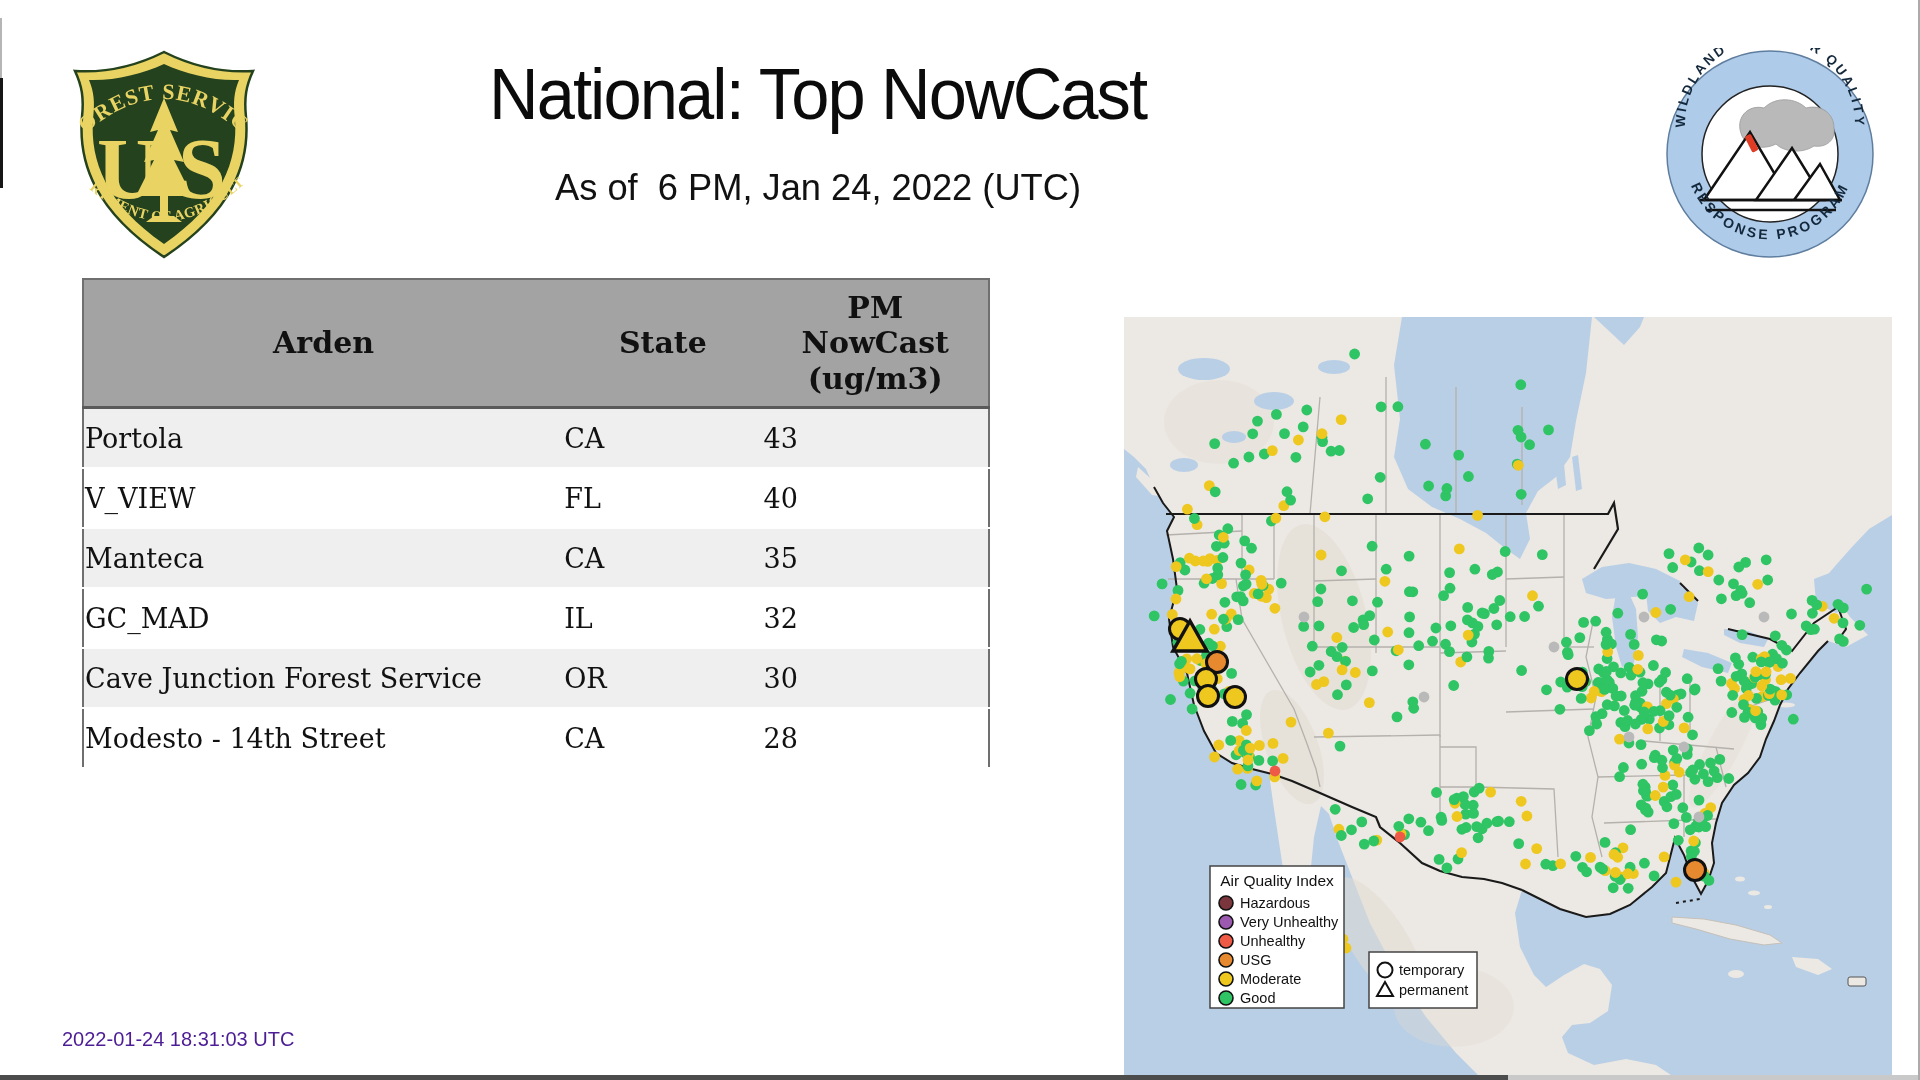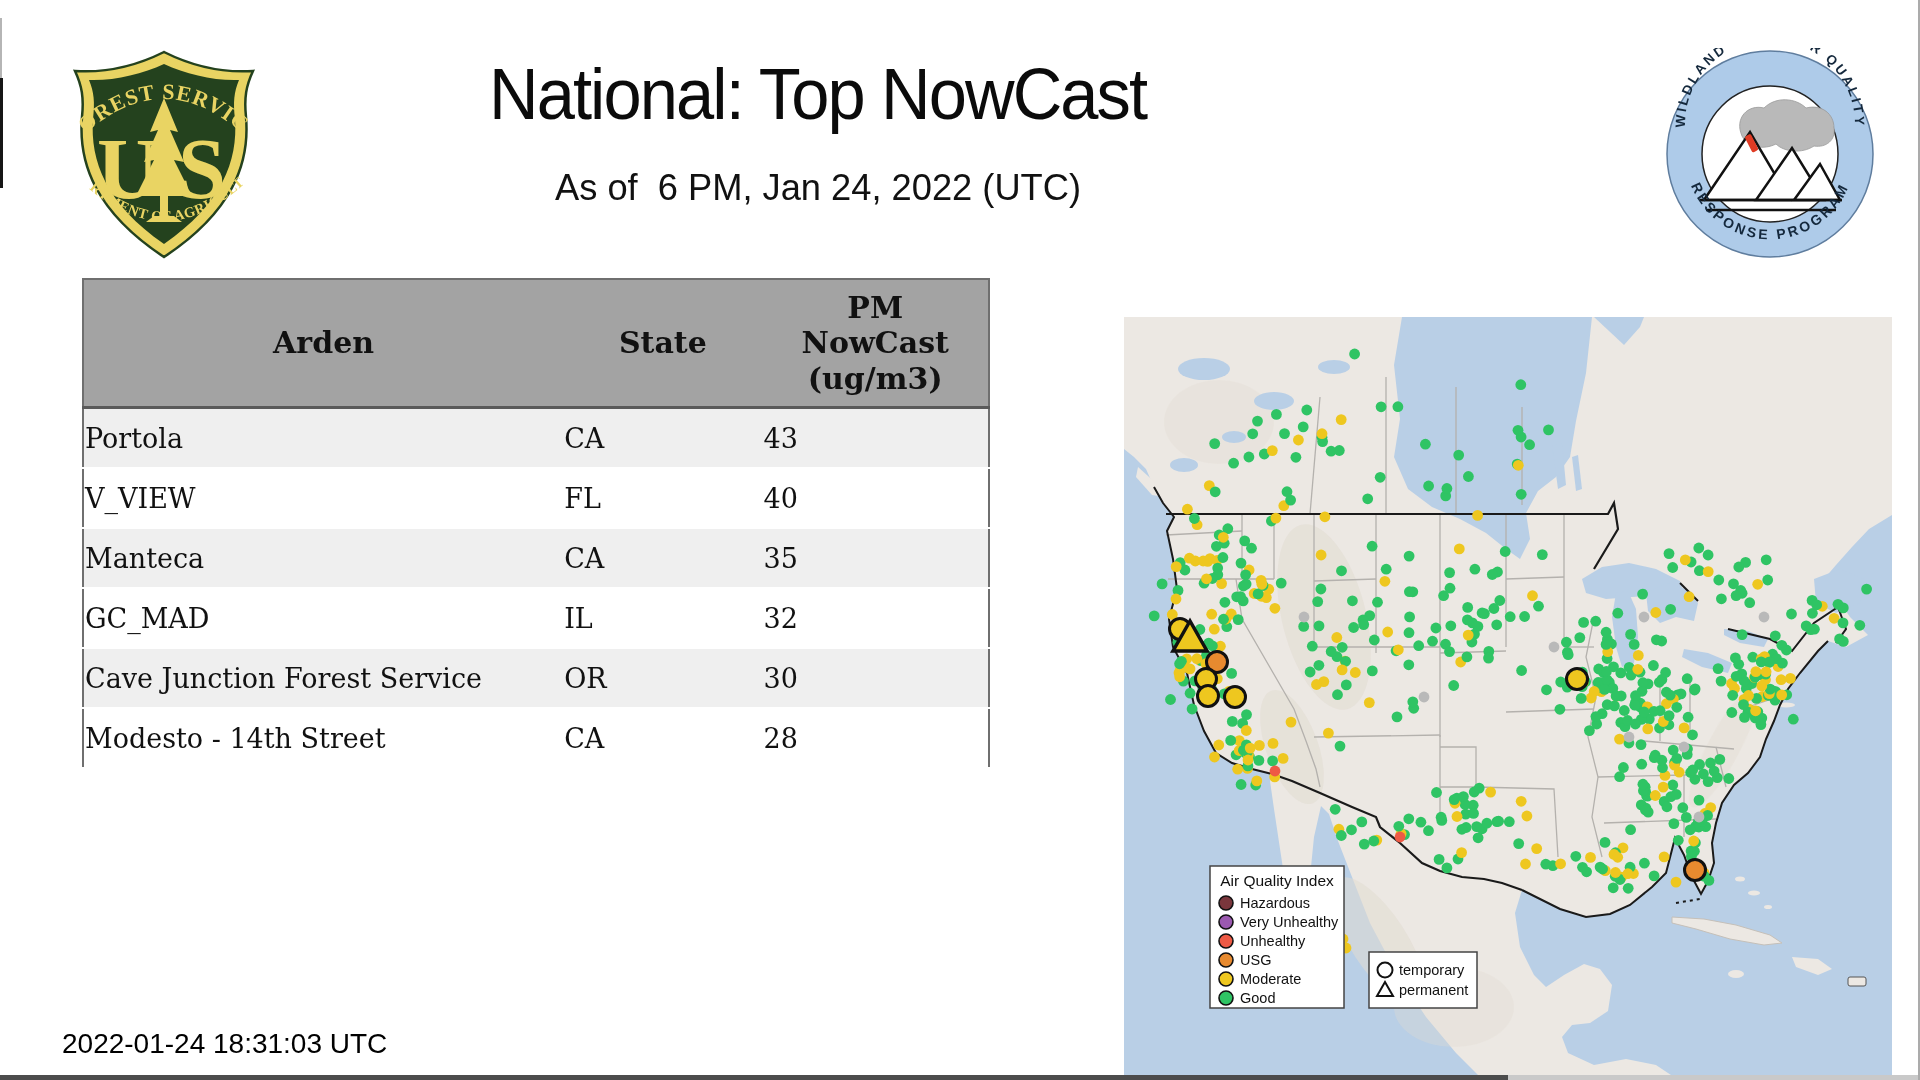--- a/index.html
+++ b/index.html
@@ -18,21 +18,21 @@
     text-align:center;vertical-align:middle;white-space:pre-line;line-height:1.18;border-bottom:3px solid #5a5a5a;}
   #site-table td{font-size:27px;color:#111;height:56px;vertical-align:middle;border-bottom:2px solid #ffffff;}
   #site-table tbody tr:nth-child(odd){background:#efefef;}
   #site-table tbody tr:nth-child(even){background:#ffffff;}
   .col-site{width:53%;} .col-state{width:22%;} .col-pm{width:25%;}
 
   
   #map-wrap{left:1124px;top:278px;width:768px;height:764px;margin-top:39px;}
 
   
-  #timestamp{left:62px;top:1028px;font-size:28px;color:#000000;}
+  #timestamp{left:62px;top:1028px;font-size:20px;color:#4c1d95;}
   #progress-dark{left:0;top:1075px;width:1508px;height:5px;background:#4c4c4c;}
   #progress-light{left:1508px;top:1075px;width:412px;height:5px;background:#c9c9c9;}
   #edge-right{left:1918px;top:0;width:2px;height:1080px;background:#ababab;}
   #edge-left-a{left:0;top:18px;width:2px;height:60px;background:#b5b5b5;}
   #edge-left-b{left:0;top:78px;width:3px;height:110px;background:#161616;}
 
   svg text{font-family:"Liberation Sans",sans-serif;}
   .serif-logo{font-family:"Liberation Serif",serif;}
 </style>
 </head>

